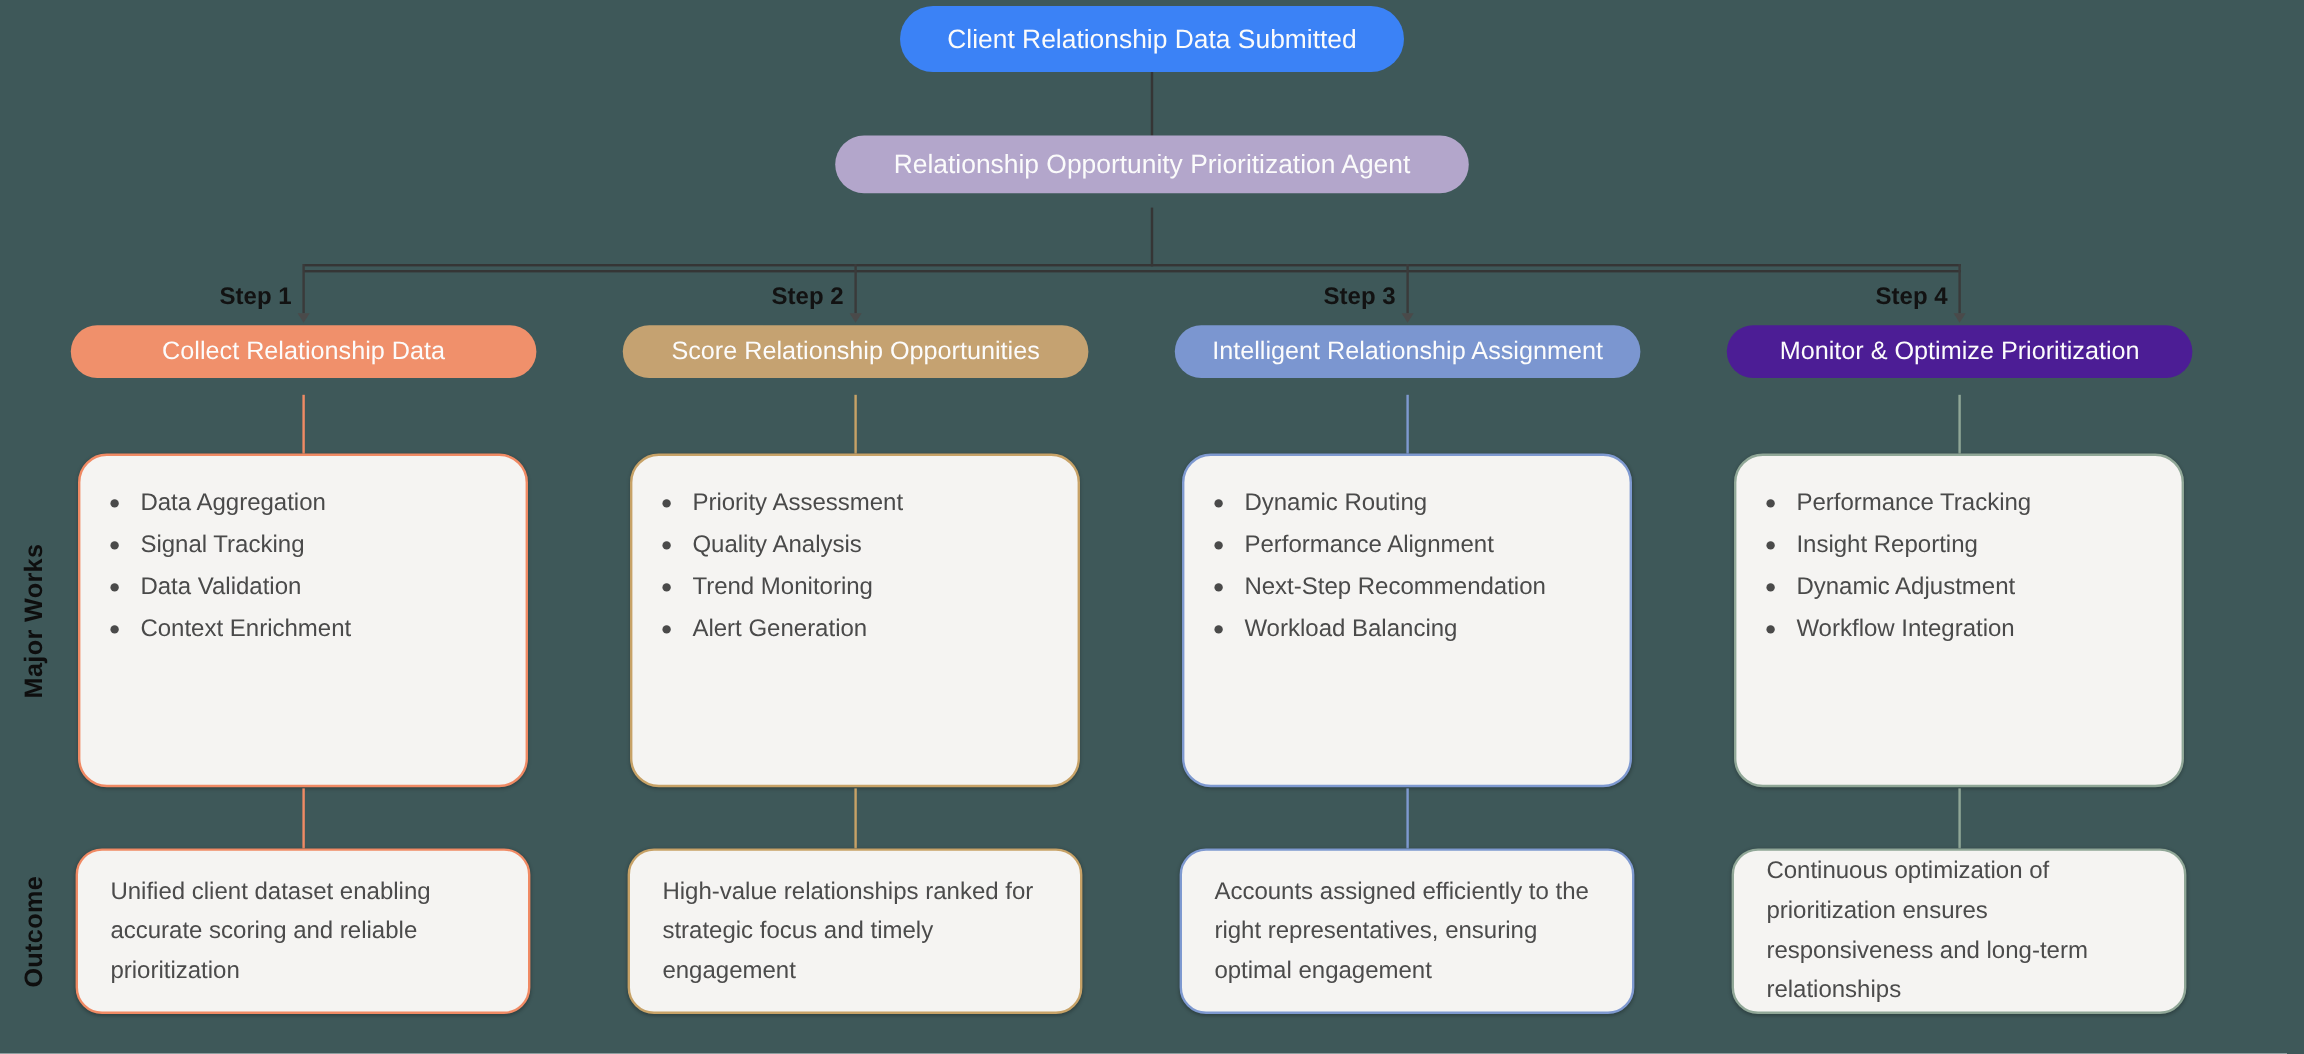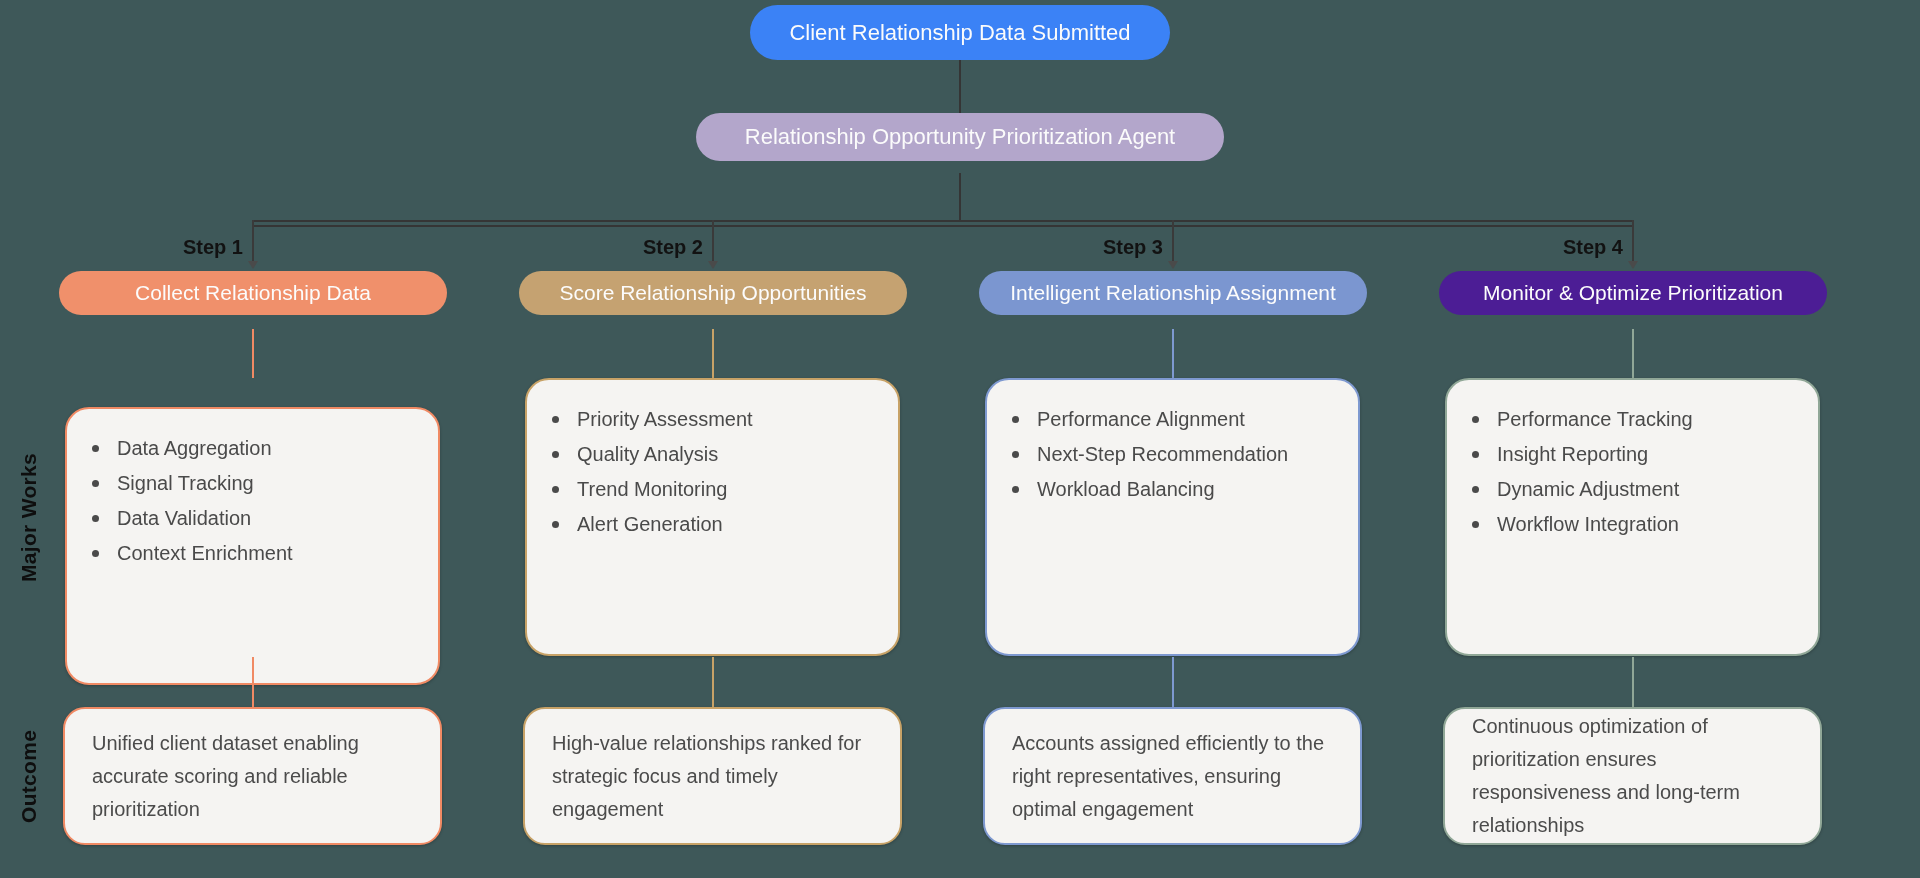--- a/index.html
+++ b/index.html
@@ -105,21 +105,21 @@
   <div class="side-label side-outcome">Outcome</div>
 
   <div class="column col-1">
     <div class="step-label">Step 1</div>
     <div class="arrow-stub"></div>
     <div class="arrow-head"></div>
     <div class="step-header" style="background: rgb(240, 144, 107);">
       <span>Collect Relationship Data</span>
     </div>
     <div class="stub stub-1" style="background: rgb(240, 138, 100);"></div>
-    <div class="works-card" style="border-color: rgb(240, 138, 100); margin-top: 29px;">
+    <div class="works-card" style="border-color: rgb(240, 138, 100);">
       <ul>
         <li>Data Aggregation</li>
         <li>Signal Tracking</li>
         <li>Data Validation</li>
         <li>Context Enrichment</li>
       </ul>
     </div>
     <div class="stub stub-2" style="background: rgb(240, 138, 100);"></div>
     <div class="outcome-card" style="border-color: rgb(240, 138, 100);">
       <div class="outcome-text">Unified client dataset enabling accurate scoring and reliable prioritization</div>
@@ -151,20 +151,21 @@
   <div class="column col-3">
     <div class="step-label">Step 3</div>
     <div class="arrow-stub"></div>
     <div class="arrow-head"></div>
     <div class="step-header" style="background: rgb(123, 150, 208);">
       <span>Intelligent Relationship Assignment</span>
     </div>
     <div class="stub stub-1" style="background: rgb(126, 153, 208);"></div>
     <div class="works-card" style="border-color: rgb(126, 153, 208);">
       <ul>
+        <li>Dynamic Routing</li>
         <li>Performance Alignment</li>
         <li>Next-Step Recommendation</li>
         <li>Workload Balancing</li>
       </ul>
     </div>
     <div class="stub stub-2" style="background: rgb(126, 153, 208);"></div>
     <div class="outcome-card" style="border-color: rgb(126, 153, 208);">
       <div class="outcome-text">Accounts assigned efficiently to the right representatives, ensuring optimal engagement</div>
     </div>
   </div>

